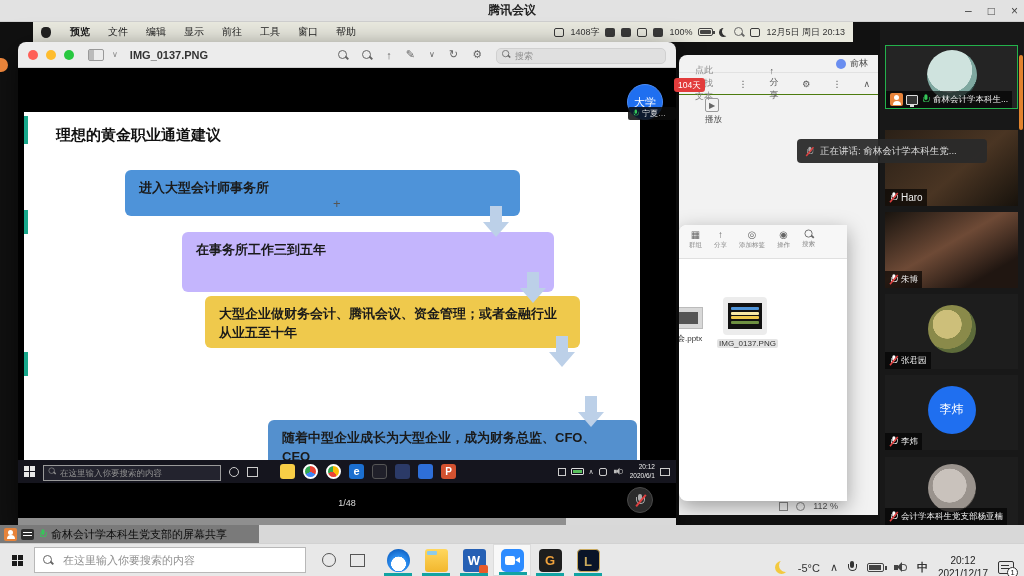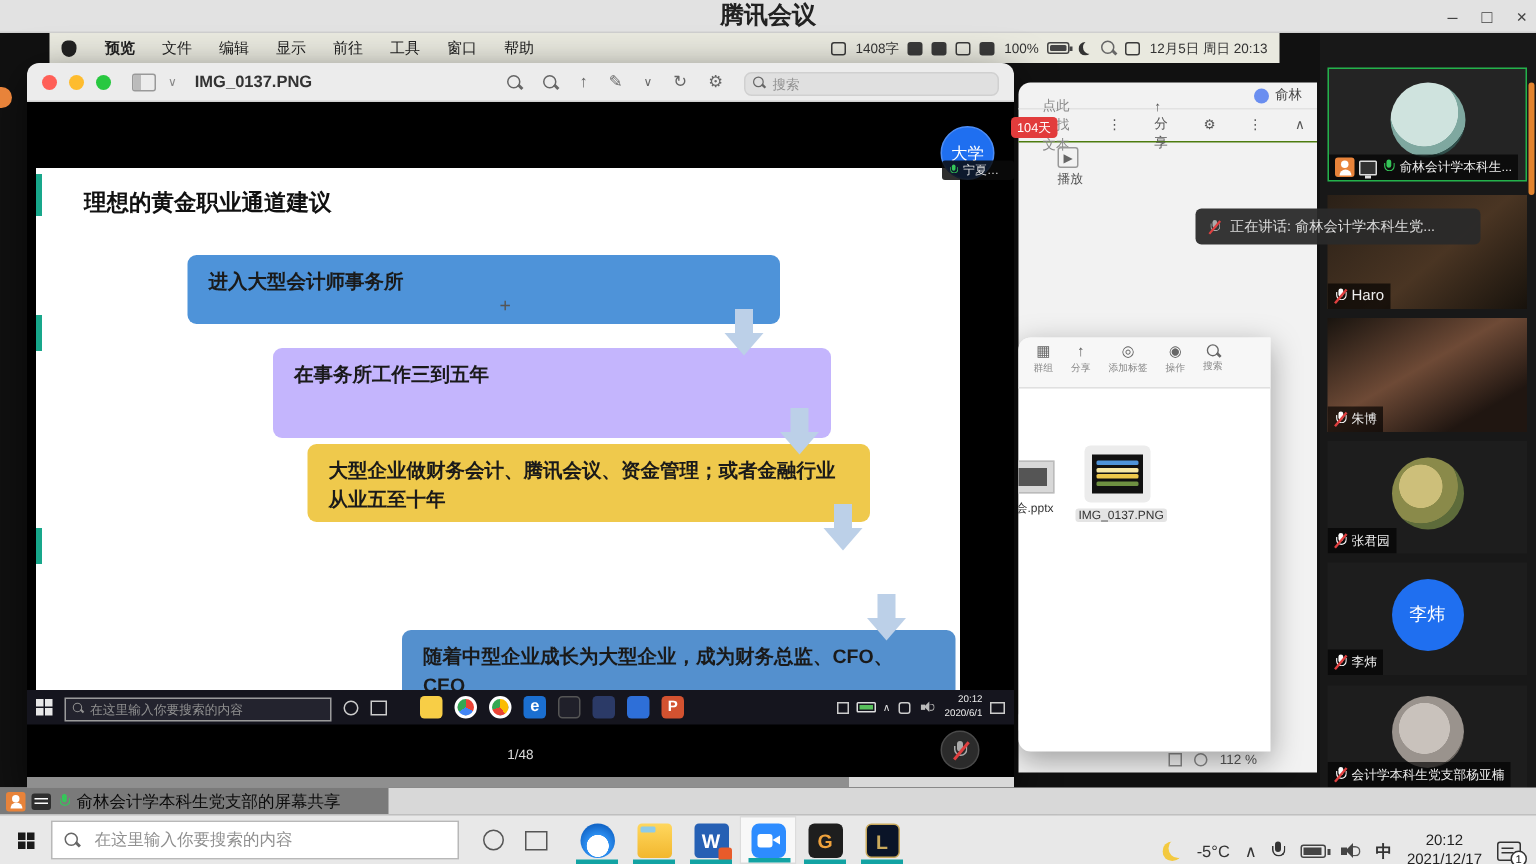--- a/index.html
+++ b/index.html
@@ -4,21 +4,21 @@
 <style>
   * { margin:0; padding:0; box-sizing:border-box; }
   html,body { width:1024px; height:576px; overflow:hidden; background:#000;
     font-family:"Liberation Sans","DejaVu Sans",sans-serif; }
   #screen { position:relative; width:1024px; height:576px; background:#101010; overflow:hidden; }
   .abs { position:absolute; }
 
   
   .tm-titlebar { left:0; top:0; width:1024px; height:22px; background:#e2e2e2;
     display:flex; align-items:center; justify-content:center; border-bottom:1px solid #cfcfcf; }
-  .tm-title { font-size:16px; color:#222; font-weight:bold; }
+  .tm-title { font-size:12px; color:#222; font-weight:bold; }
   .winctrls { position:absolute; right:6px; top:0; height:22px; display:flex; gap:16px; align-items:center; }
   .winctrls span { font-size:12px; color:#444; line-height:22px; cursor:default; }
 
   
   .stage { left:0; top:22px; width:1024px; height:503px; background:#111; }
 
   
   .macbar { left:33px; top:0px; width:820px; height:20px; background:#e9e9df;
     display:flex; align-items:center; font-size:10px; color:#222; padding:0 8px; gap:0; }
   .macbar .apple { width:10px; height:11px; background:#222; border-radius:40% 40% 50% 50%; margin-right:10px; }
@@ -442,21 +442,21 @@
 
     <div class="abs toast">
       <span class="mic gray" style="transform:scale(.75)">
           <span class="slash"></span>
         </span>
       <span class="txt">正在讲话: 俞林会计学本科生党...</span>
     </div>
 
     <aside class="abs panel">
 
-      <article class="tile active" style="top:23px;height:76px">
+      <article class="tile active" style="top:23px;height:64px">
         <span class="ava" style="width:50px;height:50px;background:radial-gradient(circle at 45% 40%,#cfe3de 0 55%,#7fa8a0 56% 70%,#31504c 71%)"></span>
         <div class="namebar">
           <span class="pchip"></span>
           <span class="mon"></span>
           <span class="mic green sm"></span>
           <span class="nm">俞林会计学本科生...</span>
         </div>
       </article>
 
       <article class="tile" style="top:108px;height:76px;background:linear-gradient(140deg,#2a2017,#4a3523 55%,#17120c)">

